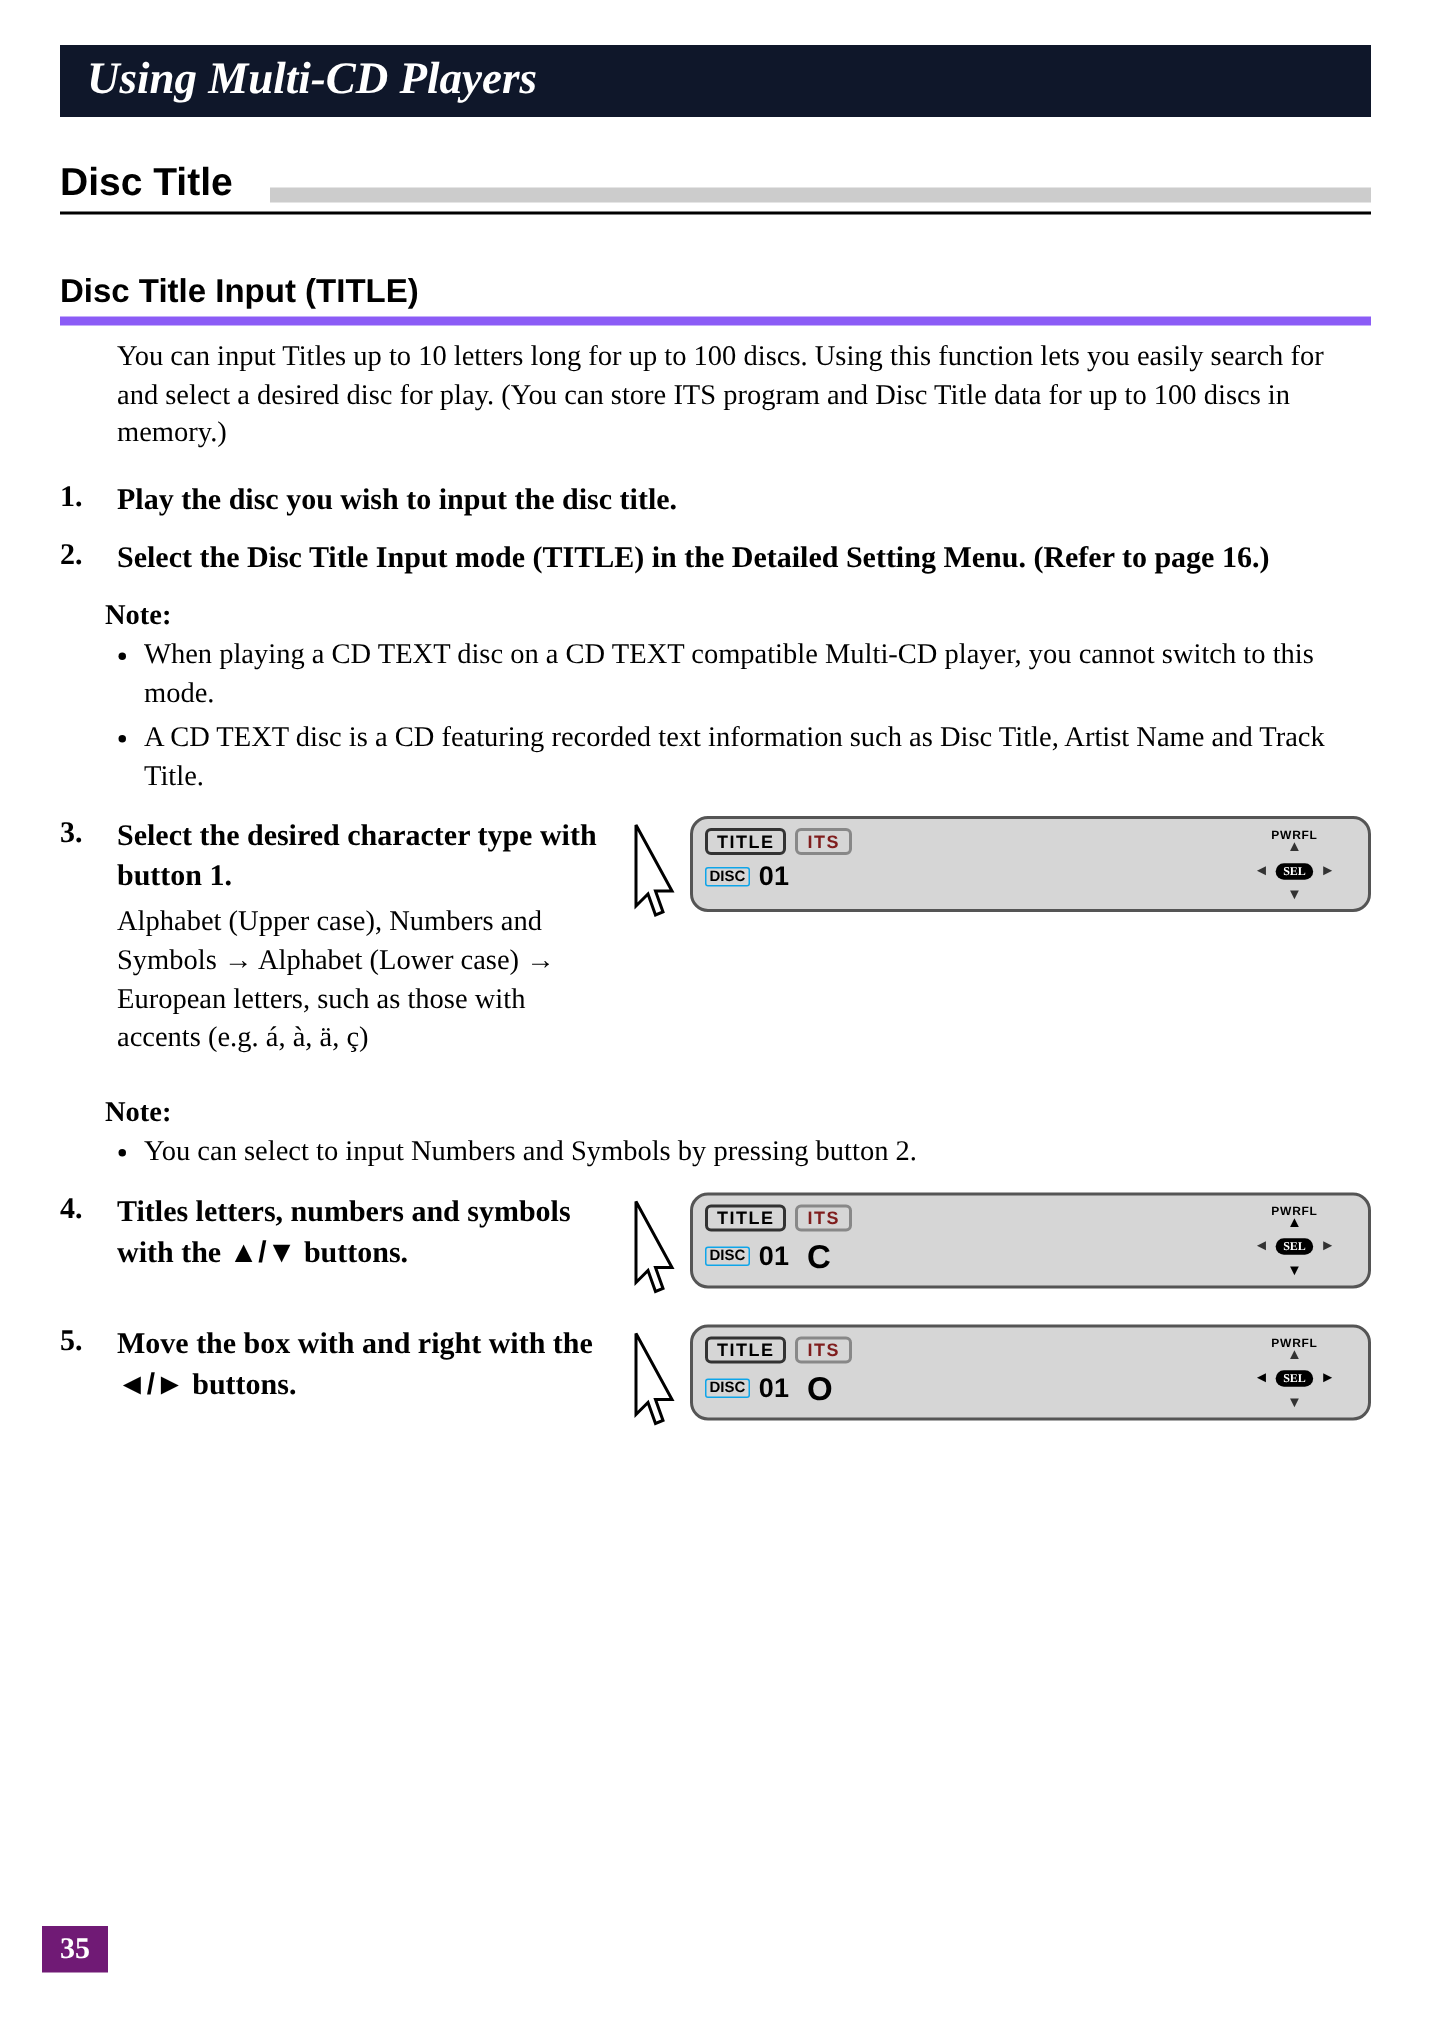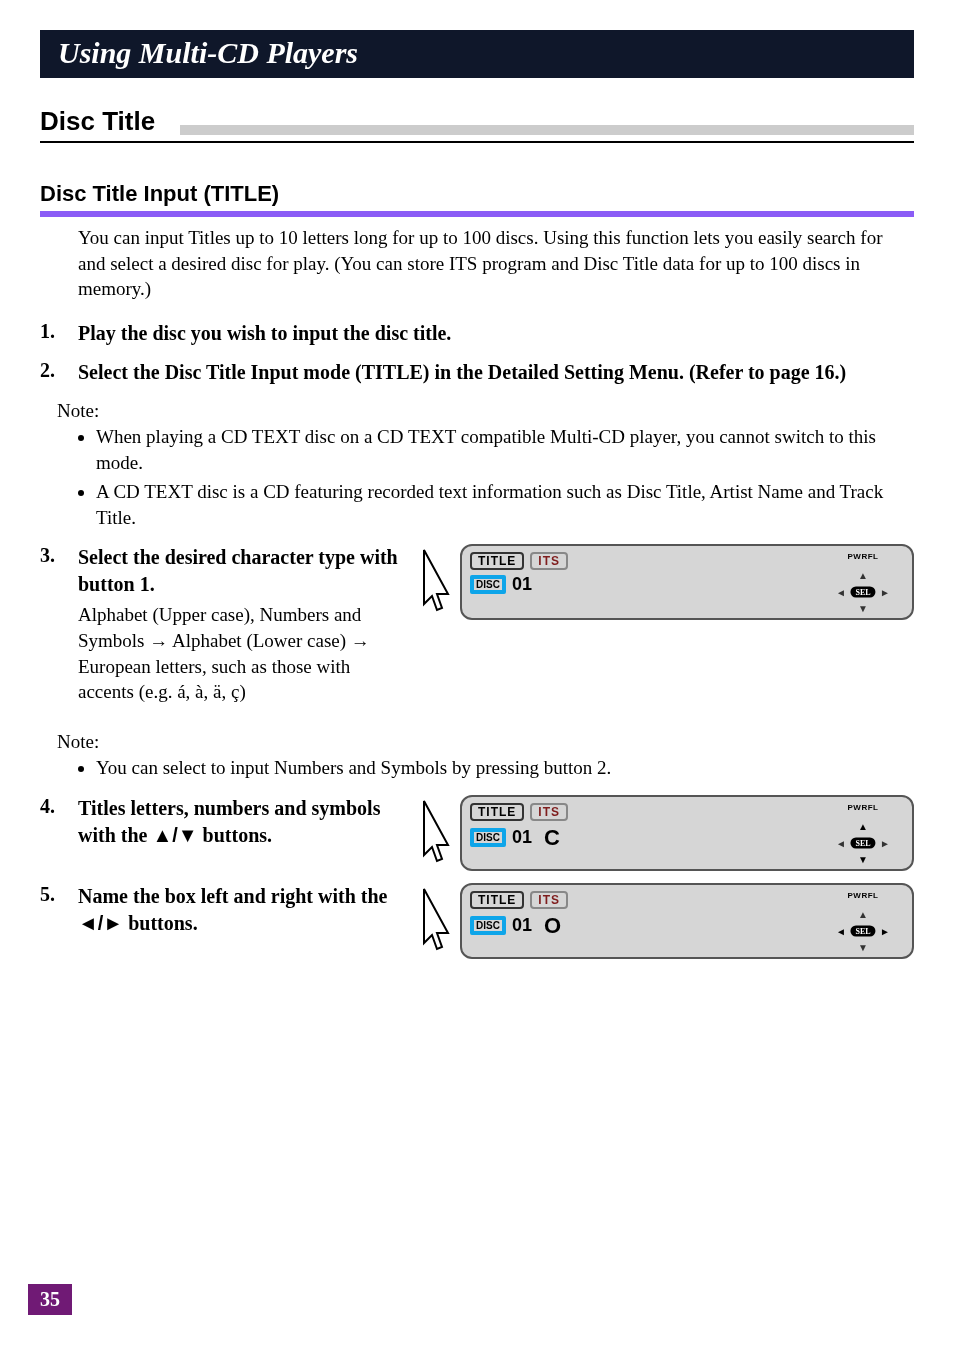--- a/index.html
+++ b/index.html
@@ -75,23 +75,23 @@
     font-weight: bold;
     font-size: 20px;
     line-height: 1.35;
   }
   .step-detail {
     font-size: 19px;
     line-height: 1.35;
     margin-top: 4px;
   }
   .note-label {
-    font-weight: normal;
+    font-weight: bold;
     font-size: 19px;
-    margin-left: 17px;
+    margin-left: 30px;
     margin-top: 14px;
   }
   .note-list {
     margin: 2px 0 14px 38px;
     padding-left: 18px;
   }
   .note-list li {
     font-size: 19px;
     line-height: 1.35;
     margin-bottom: 4px;
@@ -108,21 +108,21 @@
     display: flex;
     align-items: flex-start;
     gap: 8px;
   }
   .cursor-svg { flex: 0 0 34px; }
   .screen-box {
     flex: 1;
     border: 2px solid #555;
     border-radius: 12px;
     background: #d6d6d6;
-    height: 76px;
+    height: 64px;
     display: flex;
     padding: 6px 8px;
     gap: 8px;
   }
   .screen-left { flex: 1; display: flex; flex-direction: column; gap: 4px; }
   .screen-right { flex: 0 0 82px; display:flex; flex-direction:column; align-items:center; justify-content:space-between; }
   .lcd-pill {
     display: inline-block;
     border: 2px solid #333;
     border-radius: 4px;
@@ -135,21 +135,21 @@
   }
   .lcd-pill.outline {
     color: #7f1d1d;
     border-color: #888;
   }
   .lcd-row { display:flex; align-items:center; gap:6px; }
   .disc-label {
     font-family: Arial, sans-serif;
     font-size: 10px;
     font-weight: bold;
-    border:4px solid #0ea5e9;
+    border:1px solid #0ea5e9;
     padding:0 2px;
     border-radius:2px;
   }
   .disc-num {
     font-family: Arial, sans-serif;
     font-size: 18px;
     font-weight: bold;
   }
   .pwr-label { font-family: Arial, sans-serif; font-size:8px; font-weight:bold; letter-spacing:0.5px;text-align:center;}
   .sel-pad {
@@ -292,21 +292,21 @@
         </div>
       </div>
     </div>
   </div>
 
   <div class="two-col">
     <div class="step-row">
       <div class="step-num">5.</div>
       <div class="step-body">
         <div class="step-head">
-          <span>Name the box left and right with the </span><span class="arrow-inline">◄/►</span><span> buttons.</span>
+          <span>Move the box with and right with the </span><span class="arrow-inline">◄/►</span><span> buttons.</span>
         </div>
       </div>
     </div>
     <div class="display-fig">
       <svg class="cursor-svg" width="34" height="78" viewBox="0 0 34 78">
         <path d="M6 6 L6 60 L14 52 L19 66 L24 64 L19 50 L30 50 Z" fill="none" stroke="#000" stroke-width="2"></path>
       </svg>
       <div class="screen-box">
         <div class="screen-left">
           <div class="lcd-row">

